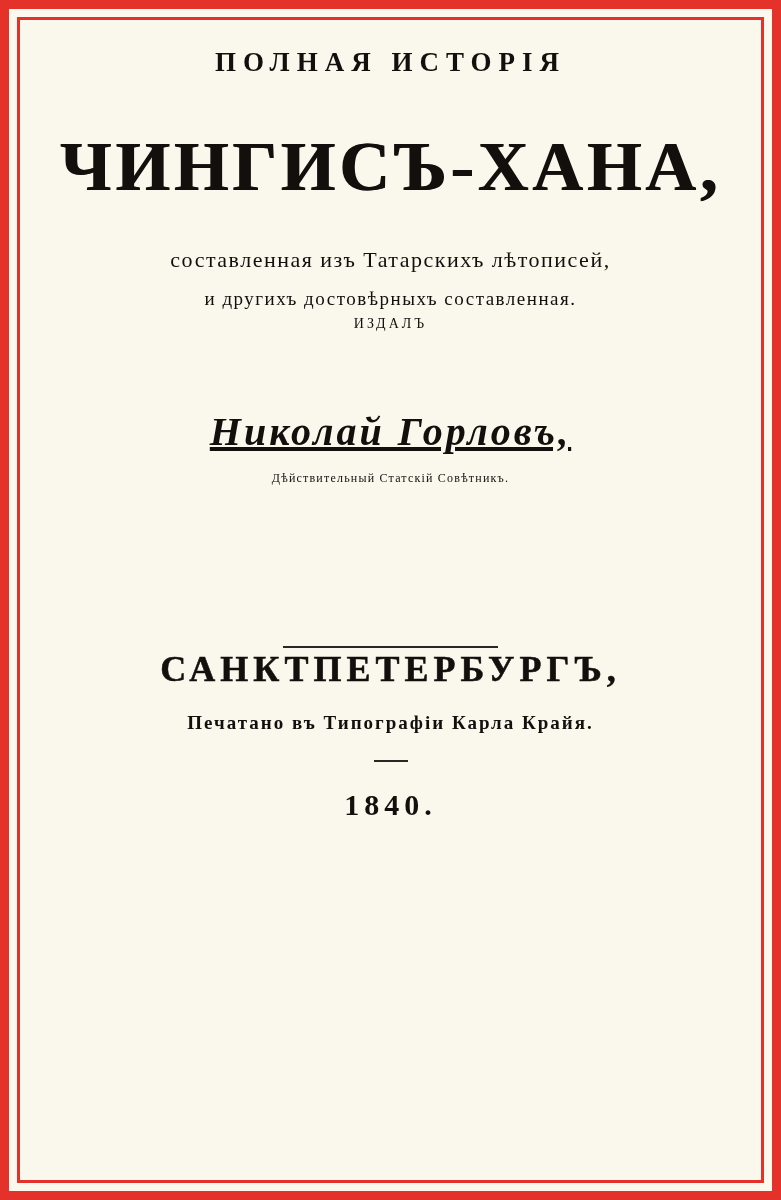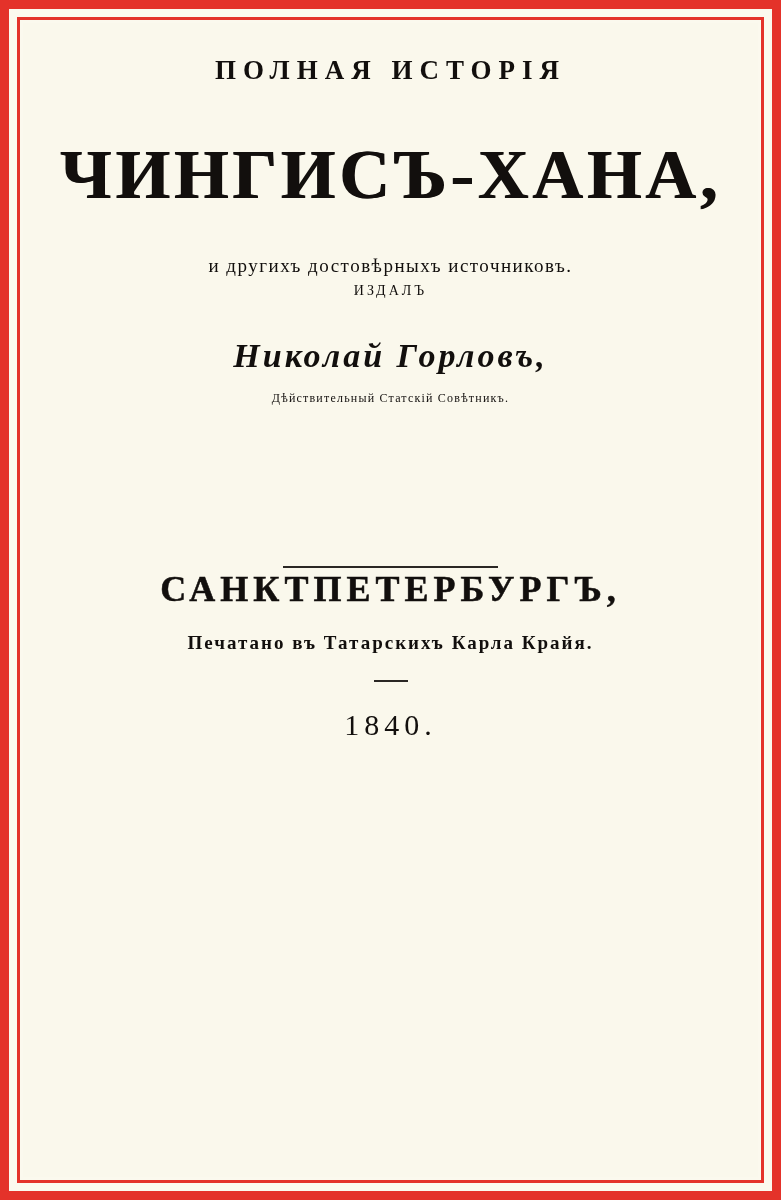--- a/index.html
+++ b/index.html
@@ -43,21 +43,21 @@
   .sheet {
     position: absolute;
     left: 23px; top: 23px;
     right: 23px; bottom: 23px;
     background: #faf8ec;
     overflow: hidden;
   }
   .content {
     position: absolute;
     left: 0; right: 0;
-    top: 8px;
+    top: 0;
     text-align: center;
     color: #120f0d;
   }
   .title-line {
     font-family: "Liberation Serif", serif;
     font-weight: bold;
     letter-spacing: 7px;
     font-size: 27px;
     margin-top: 24px;
     text-transform: uppercase;
@@ -84,23 +84,24 @@
   }
   .issued {
     font-family: "Liberation Serif", serif;
     font-size: 14px;
     letter-spacing: 3px;
   }
   .author {
     font-family: "Liberation Serif", serif;
     font-weight: bold;
     font-style: italic;
-    font-size: 34px;
+    font-size: 40px;
     letter-spacing: 3px;
-    margin-top: 38px;
+    margin-top: 76px;
+    text-decoration: underline;
   }
   .author-rank {
     font-family: "Liberation Serif", serif;
     font-size: 12px;
     letter-spacing: 1.2px;
     margin-top: 16px;
     text-align: center;
   }
   .divider-long {
     width: 215px;
@@ -123,21 +124,21 @@
     margin-top: 22px;
   }
   .divider-short {
     width: 34px;
     height: 2px;
     background: #2a2724;
     margin: 26px auto 0 auto;
   }
   .year {
     font-family: "Liberation Serif", serif;
-    font-weight: normal;
+    font-weight: bold;
     font-size: 30px;
     letter-spacing: 5px;
     margin-top: 26px;
   }
 </style>
 </head>
 <body>
 
 <div class="page">
   <div class="frame-outer"></div>
@@ -145,34 +146,35 @@
   <div class="frame-rule"></div>
 
   <div class="sheet">
     <div class="content">
 
       <div class="title-line">ПОЛНАЯ ИСТОРІЯ</div>
 
       <div class="title-main">ЧИНГИСЪ-ХАНА,</div>
 
       <div class="subtitle">
-        <div class="sm">и другихъ достовѣрныхъ источниковъ.</div>
+        <div>составленная изъ Татарскихъ лѣтописей,</div>
+        <div class="sm">и другихъ достовѣрныхъ составленная.</div>
       </div>
 
       <div class="issued">ИЗДАЛЪ</div>
 
       <div class="author">Николай Горловъ,</div>
 
       <div class="author-rank">Дѣйствительный Статскій Совѣтникъ.</div>
 
       <div class="divider-long"></div>
 
       <div class="city">САНКТПЕТЕРБУРГЪ,</div>
 
-      <div class="printer">Печатано въ Татарскихъ Карла Крайя.</div>
+      <div class="printer">Печатано въ Типографіи Карла Крайя.</div>
 
       <div class="divider-short"></div>
 
       <div class="year">1840.</div>
 
     </div>
   </div>
 </div>
 
 </body></html>

